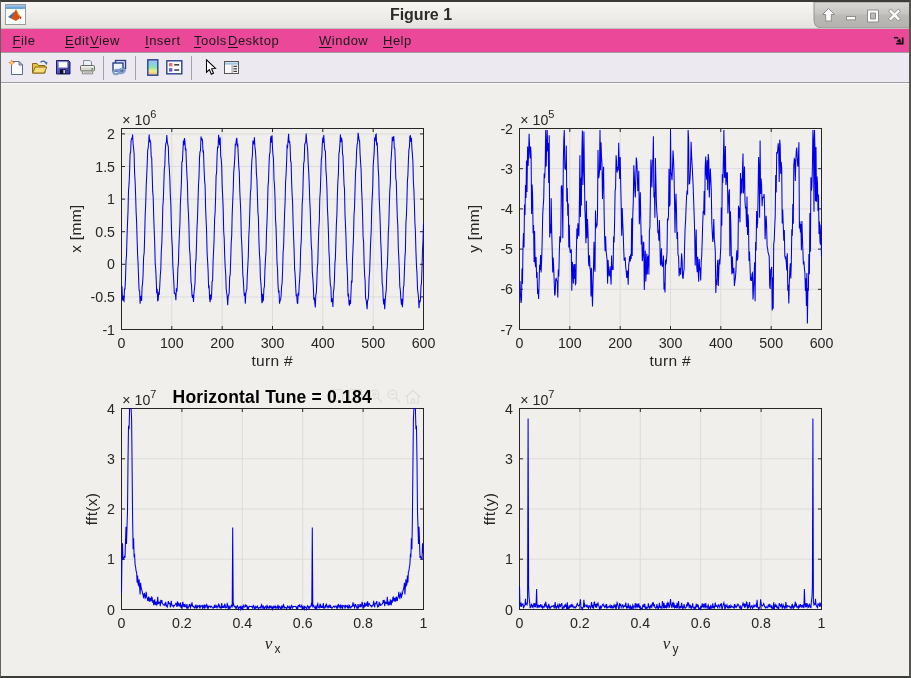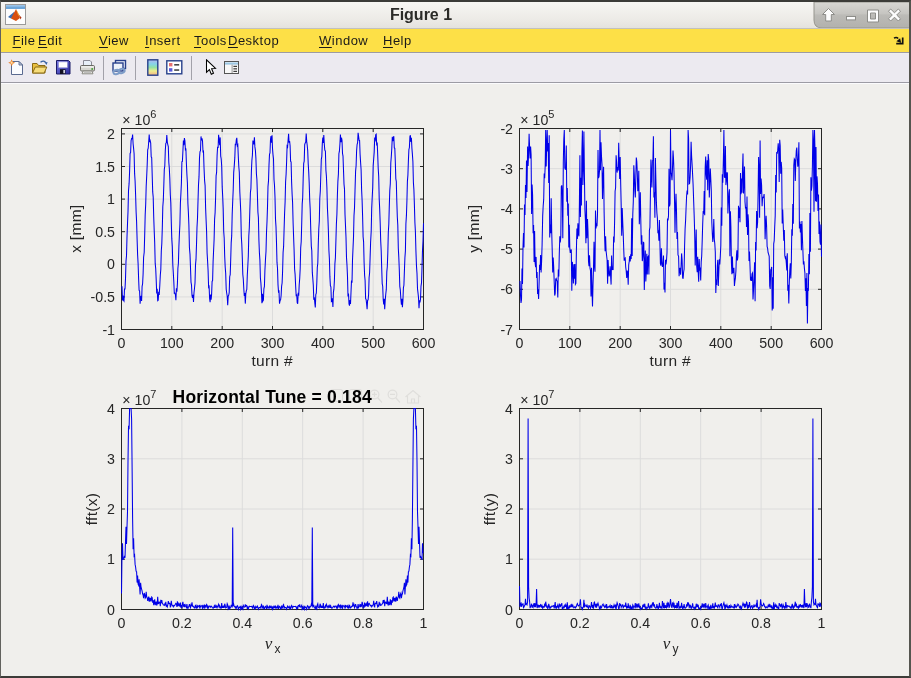--- a/index.html
+++ b/index.html
@@ -5,21 +5,21 @@
 body { position:relative; font-family:"Liberation Sans",sans-serif; background:#f0efec; overflow:hidden; }
 .abs { position:absolute; }
 #frame { position:absolute; left:0; top:0; width:911px; height:678px;
   border-left:1px solid #62625e; border-right:2px solid #55554f;
   border-top:2px solid #3c3c38; border-bottom:2px solid #3c3c38; z-index:50; pointer-events:none; }
 #titlebar { position:absolute; left:1px; top:2px; width:909px; height:27px;
   background:linear-gradient(#f7f6f3,#eceae6 70%,#e4e2de); border-bottom:1px solid #c2c1bd; }
 #title { position:absolute; left:0; top:6px; width:842px; text-align:center;
   font-size:16px; font-weight:bold; color:#2b2b28; }
 #menubar { position:absolute; left:1px; top:29px; width:909px; height:24px;
-  background:#fde047; border-bottom:1px solid #9c9ba4; }
+  background:#ec4899; border-bottom:1px solid #9c9ba4; }
 .mi { position:absolute; top:3.5px; font-size:13px; letter-spacing:0.5px; color:#1a1a1a; }
 .mi u { text-decoration-thickness:1px; text-underline-offset:2px; }
 #toolbar { position:absolute; left:1px; top:54px; width:909px; height:29px;
   background:#eceaf0; border-bottom:1px solid #9c9ba4; }
 #toolbar2 { position:absolute; left:1px; top:83px; width:909px; height:1px; background:#fbfbfd; }
 .sep { position:absolute; top:2px; width:1px; height:24px; background:#a2a1aa; }
 #figarea { position:absolute; left:1px; top:84px; width:909px; height:592px; background:#f0efec; }
 svg text { fill:#262626; }
 .tk { font-size:14.2px; }
 .sup { font-size:11px; }
@@ -52,22 +52,22 @@
 <path d="M1 0 H98 V26 H9 Q1 26 1 18 Z" fill="url(#wcg)" stroke="#96958e" stroke-width="1"></path>
 <g stroke="#8d8d89" stroke-width="1" fill="#fdfdfd">
 <path d="M9.5 12.5 L15.5 6.5 L21.5 12.5 L18.3 12.5 L18.3 19 L12.7 19 L12.7 12.5 Z"></path>
 <rect x="33.5" y="14.5" width="9" height="3.4"></rect>
 <path d="M54.5 8 h11 v12 h-11 Z M57.5 11 h5 v6 h-5 Z" fill-rule="evenodd"></path>
 <path d="M75.5 9.2 L77.7 7 L81.5 10.8 L85.3 7 L87.5 9.2 L83.7 13 L87.5 16.8 L85.3 19 L81.5 15.2 L77.7 19 L75.5 16.8 L79.3 13 Z"></path>
 </g>
 </svg>
 <div id="menubar">
     <span class="mi" style="left:11.5px"><u>F</u>ile</span>
-    <span class="mi" style="left:37px"><u>E</u>dit</span>
-    <span class="mi" style="left:98px"><u>V</u>iew</span>
+    <span class="mi" style="left:64px"><u>E</u>dit</span>
+    <span class="mi" style="left:89px"><u>V</u>iew</span>
     <span class="mi" style="left:144px"><u>I</u>nsert</span>
     <span class="mi" style="left:193px"><u>T</u>ools</span>
     <span class="mi" style="left:227px"><u>D</u>esktop</span>
     <span class="mi" style="left:318px"><u>W</u>indow</span>
     <span class="mi" style="left:382px"><u>H</u>elp</span>
   </div>
 <svg class="abs" style="left:893px;top:36px" width="11" height="9" viewBox="0 0 11 9">
 <path d="M1 2.2 Q3.5 0.8 5.2 2.6" fill="none" stroke="#111" stroke-width="1.5"></path>
 <polygon points="3.4,5.2 8.2,7 7.1,2.2" fill="#111"></polygon>
 <path d="M9.7 1.5 V7.7 H3.2" fill="none" stroke="#111" stroke-width="1.7"></path>

